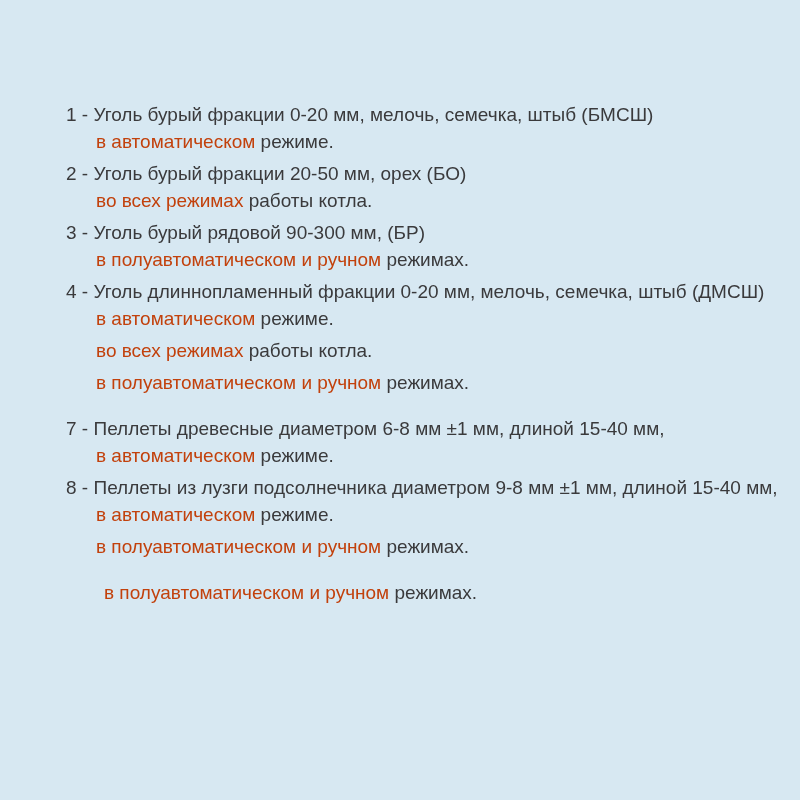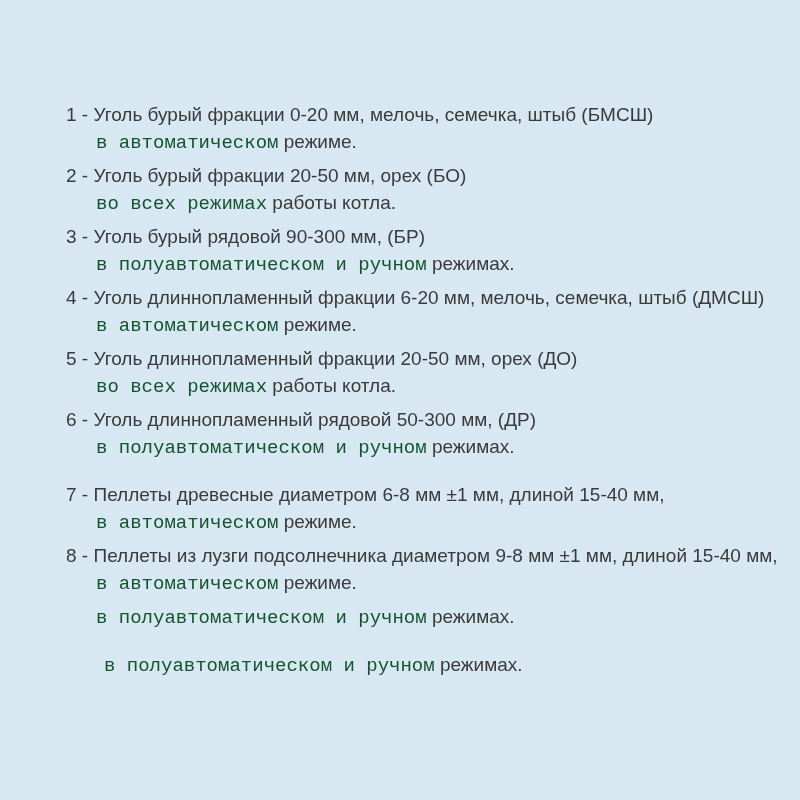--- a/index.html
+++ b/index.html
@@ -37,22 +37,21 @@
     padding-left: 30px;
     white-space: nowrap;
   }
   .fuel-item.two-digit {
     margin-left: -4px;
   }
   .fuel-item.two-digit .line2 {
     padding-left: 42px;
   }
   .mode-red {
-    color: #14532d;
-    font-family: Liberation Mono, monospace;
+    color: #c2410c;
   }
 </style>
 </head>
 <body>
 
 <div class="page">
   <div class="fuel-list">
   <div class="fuel-item">
     <div class="line1">
       <span>1</span><span> - </span><span>Уголь бурый фракции 0-20 мм, мелочь, семечка, штыб (БМСШ)</span>
@@ -75,40 +74,34 @@
     <div class="line1">
       <span>3</span><span> - </span><span>Уголь бурый рядовой 90-300 мм, (БР)</span>
     </div>
     <div class="line2">
       <span class="mode-red">в полуавтоматическом и ручном</span><span>&nbsp;режимах.</span>
     </div>
   </div>
 
   <div class="fuel-item">
     <div class="line1">
-      <span>4</span><span> - </span><span>Уголь длиннопламенный фракции 6-20 мм, мелочь, семечка, штыб (ДМСШ)</span>
+      <span>4</span><span> - </span><span>Уголь длиннопламенный фракции 0-20 мм, мелочь, семечка, штыб (ДМСШ)</span>
     </div>
     <div class="line2">
       <span class="mode-red">в автоматическом</span><span>&nbsp;режиме.</span>
     </div>
   </div>
 
   <div class="fuel-item">
-    <div class="line1">
-      <span>5</span><span> - </span><span>Уголь длиннопламенный фракции 20-50 мм, орех (ДО)</span>
-    </div>
     <div class="line2">
       <span class="mode-red">во всех режимах</span><span>&nbsp;работы котла.</span>
     </div>
   </div>
 
   <div class="fuel-item">
-    <div class="line1">
-      <span>6</span><span> - </span><span>Уголь длиннопламенный рядовой 50-300 мм, (ДР)</span>
-    </div>
     <div class="line2">
       <span class="mode-red">в полуавтоматическом и ручном</span><span>&nbsp;режимах.</span>
     </div>
   </div>
 
   <div class="fuel-item">
     <div class="line1">
       <span>7</span><span> - </span><span>Пеллеты древесные диаметром 6-8 мм ±1 мм, длиной 15-40 мм,</span>
     </div>
     <div class="line2">

